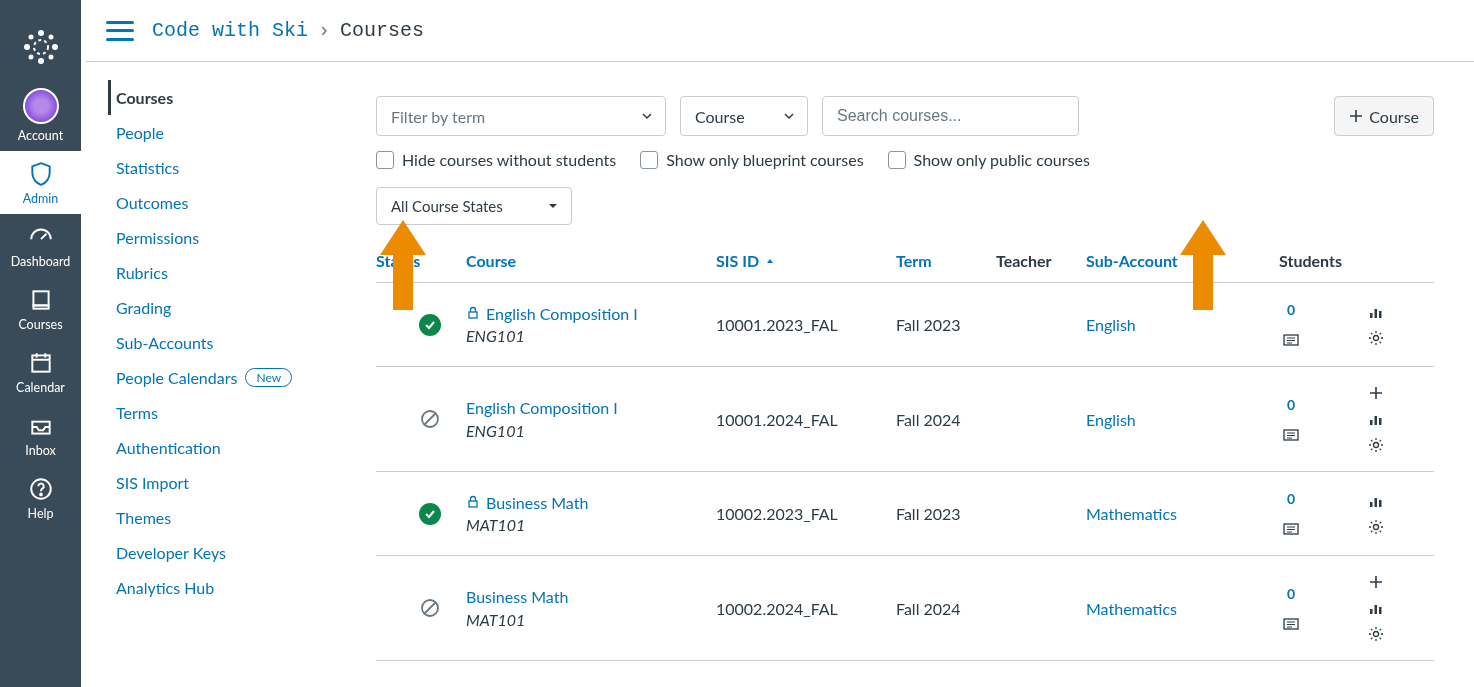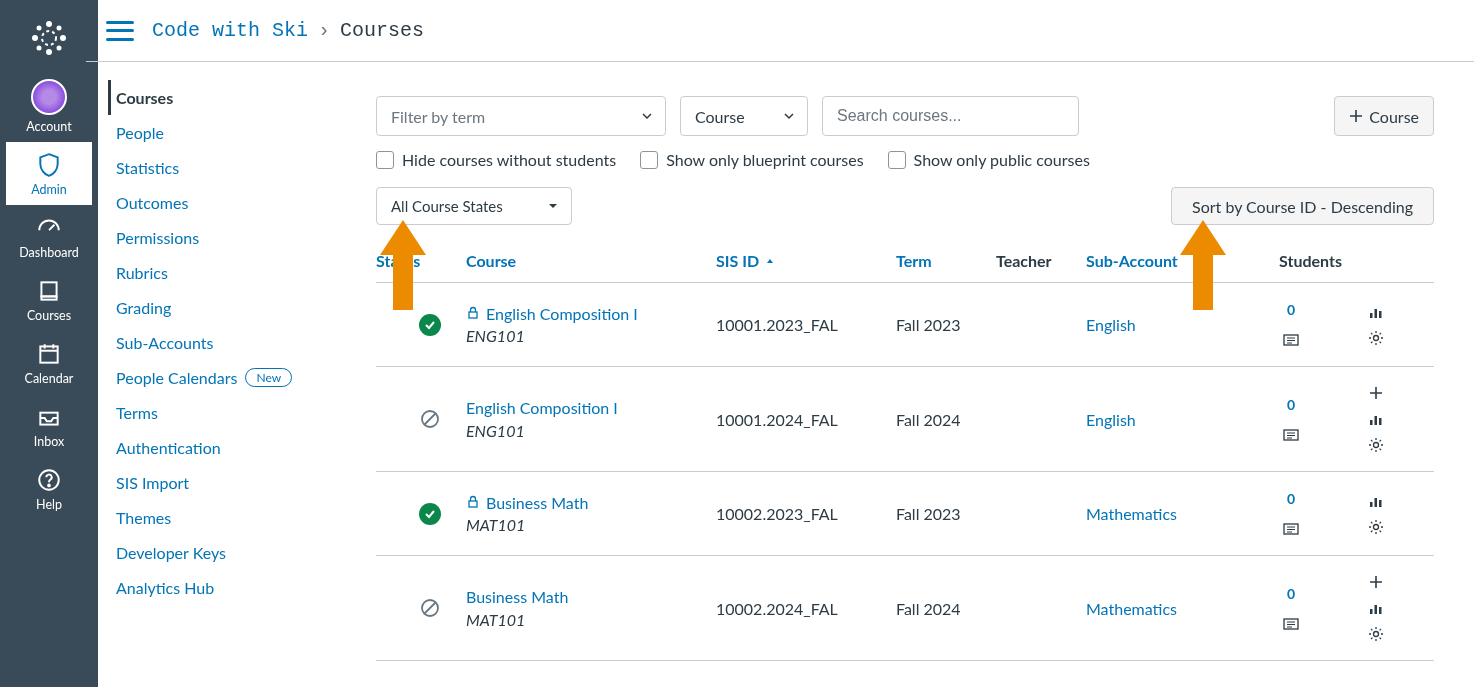--- a/index.html
+++ b/index.html
@@ -1,20 +1,20 @@
 <!DOCTYPE html>
 <html><head>
 <meta charset="utf-8">
 <style>
 * { box-sizing: border-box; margin: 0; padding: 0; }
 body { font-family: "Lato", "Helvetica Neue", Arial, sans-serif; font-size: 14px; color: #2D3B45; overflow: hidden; width: 1474px; height: 687px; }
 a { text-decoration: none; }
 
 
-.global-nav { position: absolute; left: 0; top: 0; width: 98px; height: 687px; background: #394B58; display: flex; flex-direction: column; align-items: center; padding-top: 15px; }
+.global-nav { position: absolute; left: 0; top: 0; width: 81px; height: 687px; background: #394B58; display: flex; flex-direction: column; align-items: center; padding-top: 24px; }
 .logo { width: 46px; height: 46px; display:flex; align-items:center; justify-content:center; margin-bottom:8px;}
 .nav-item { width: 86px; padding: 10px 0 8px; display:flex; flex-direction: column; align-items:center; color:#fff; font-size:12px; cursor:pointer; }
 .nav-item.active { background:#fff; color:#0374B5; }
 .nav-item svg { margin-bottom:4px; }
 .nav-item .nav-label { font-size:12.5px; }
 .avatar-circle { width:36px; height:36px; border-radius:50%; background:radial-gradient(circle,#b58ae6 30%, #8a4fe0 70%); border:2px solid #fff; margin-bottom:4px;}
 
 
 .top-bar { position:absolute; left:86px; right:0; top:0; height:62px; border-bottom:1px solid #C7CDD1; display:flex; align-items:center; padding:0 20px; gap:18px;font-family:Liberation Mono, monospace;}
 .hamburger { width:28px; height:20px; display:flex; flex-direction:column; justify-content:space-between; cursor:pointer;}
@@ -254,23 +254,20 @@
     </label>
   </div>
 
   <div class="second-row">
     <div class="select state-select">
       <span>All Course States</span>
       <svg class="chev" width="12" height="12" viewBox="0 0 12 12">
           <path d="M2 4 L6 8 L10 4 Z" fill="#2D3B45"></path>
         </svg>
     </div>
-    <div class="btn sort-btn">
-      <span>Sort by Course ID - Descending</span>
-    </div>
   </div>
 
   <div class="table">
     <div class="thead">
       <div class="th">
           <span>Status</span>
         </div>
       <div class="th">
           <span>Course</span>
         </div>

